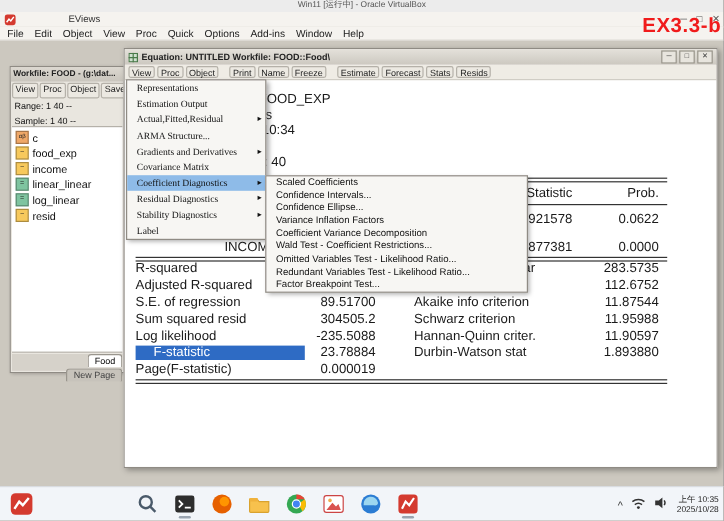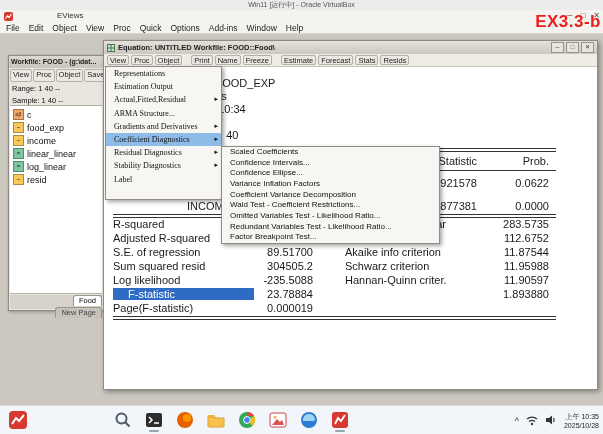--- a/index.html
+++ b/index.html
@@ -261,35 +261,37 @@
     </div>
     <div class="trow" style="top:233px">
       <span class="sl">Log likelihood</span>
       <span class="sv">-235.5088</span>
       <span class="srl">Hannan-Quinn criter.</span>
       <span class="srv">11.90597</span>
     </div>
     <div class="trow" style="top:247px">
       <span class="sl hl">F-statistic</span>
       <span class="sv">23.78884</span>
+      <span class="srl">Durbin-Watson stat</span>
       <span class="srv">1.893880</span>
     </div>
     <div class="trow" style="top:261px">
       <span class="sl">Page(F-statistic)</span>
       <span class="sv">0.000019</span>
     </div>
     <div class="dline" style="top:275px"></div>
   </div>
 
   <div class="menu dropdown">
     <div class="mi">Representations</div>
     <div class="mi">Estimation Output</div>
     <div class="mi arr">Actual,Fitted,Residual</div>
     <div class="mi">ARMA Structure...</div>
     <div class="mi arr">Gradients and Derivatives</div>
+    <div class="mi">Covariance Matrix</div>
     <div class="mi arr sel">Coefficient Diagnostics</div>
     <div class="mi arr">Residual Diagnostics</div>
     <div class="mi arr">Stability Diagnostics</div>
     <div class="mi">Label</div>
   </div>
 
   <div class="menu submenu">
     <div class="mi">Scaled Coefficients</div>
     <div class="mi">Confidence Intervals...</div>
     <div class="mi">Confidence Ellipse...</div>

